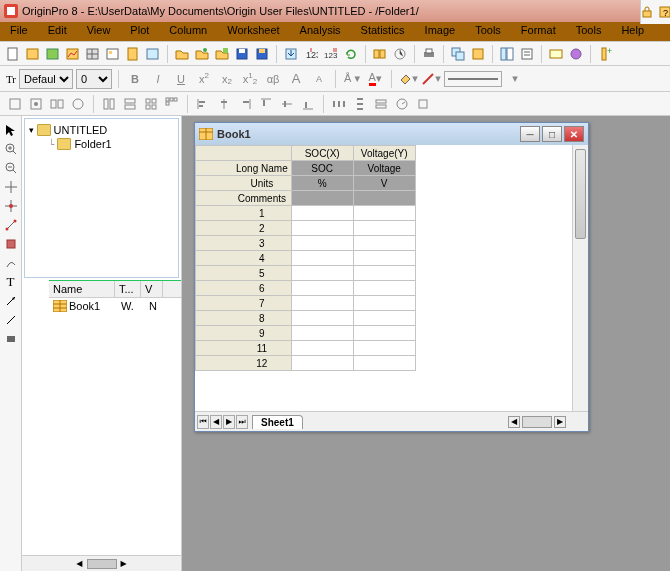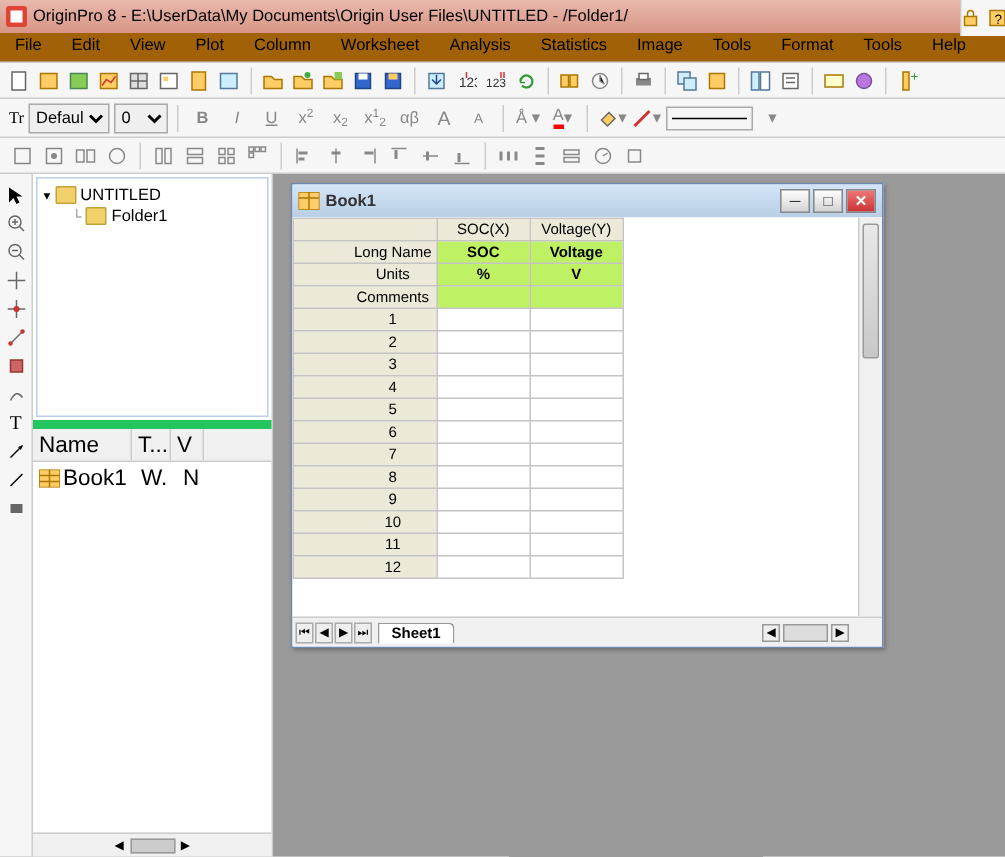--- a/index.html
+++ b/index.html
@@ -20,41 +20,41 @@
   .lineselect { width:58px; height:16px; border:1px solid #aaa; display:inline-flex; align-items:center; justify-content:center; }
   .toolbar3 { height: 24px; background:#f6f6f6; border-bottom:1px solid #ccc; display:flex; align-items:center; padding:0 6px; gap:3px; }
   .main { display:flex; height:calc(571px - 22px - 20px - 24px - 26px - 24px); position:relative; }
   .lefttools { width:22px; background:#f6f6f6; border-right:1px solid #ccc; display:flex; flex-direction:column; align-items:center; gap:3px; padding-top:6px; }
   .lefttools .tbtn{ width:16px; height:16px; font-size:10px; color:#555; }
   .navigator { width:160px; background:#fff; border-right:1px solid #ccc; display:flex; flex-direction:column; }
   .navtree { height:160px; overflow:auto; border-bottom:1px solid #ccc; font-size:11px; padding:4px; background:#fff; border:1px solid #b8cfe5; margin:2px; }
   .treenode { display:flex; align-items:center; gap:3px; padding:1px 0; }
   .treenode .indent { width:16px; }
   .treenode .ficon { width:14px; height:12px; background:#f2d06b; border:1px solid #c4a33a; border-radius:1px; }
-  .navgrid { flex:1; border-top:6px solid #22c55e; font-size:15px; }
+  .navgrid { flex:1; border-top:1px solid #22c55e; font-size:11px;margin-left:27px; }
   .navgrid .gh { display:flex; background:#f0f0f0; border-bottom:1px solid #ccc; }
   .navgrid .gh div { padding:2px 4px; border-right:1px solid #ccc; }
   .navgrid .gh .c1 { width:66px; } .navgrid .gh .c2{ width:26px; } .navgrid .gh .c3{ width:22px; }
   .navgrid .gr { display:flex; padding:2px 4px; align-items:center; gap:2px; }
   .navgrid .gr .wicon { width:14px; height:12px; display:inline-block; }
   .navscroll { height:16px; border-top:1px solid #ccc; background:#f0f0f0; display:flex; align-items:center; justify-content:center; gap:4px; }
   .navscroll .thumb { width:30px; height:10px; background:#ccc; border:1px solid #999; }
   .mdi { flex:1; background:#9a9a9a; position:relative; }
   .mdiwin { position:absolute; left:12px; top:6px; width:395px; height:310px; border:1px solid #6b89b3; background:#fff; display:flex; flex-direction:column; box-shadow:1px 1px 3px rgba(0,0,0,0.3); }
   .mdititle { height:22px; background:linear-gradient(to bottom,#d4e4f7,#b8cfe5); display:flex; align-items:center; padding:0 4px; font-size:11px; font-weight:bold; color:#333; }
   .mdititle .spacer{flex:1;}
   .wbtn { width:20px; height:16px; margin-left:2px; border:1px solid #888; background:linear-gradient(#fefefe,#d4d4d4); display:inline-flex; align-items:center; justify-content:center; font-size:10px; cursor:pointer; }
   .wbtn.close{ background:linear-gradient(#e77,#c33); color:#fff; }
   .mdibody { flex:1; display:flex; overflow:hidden; background:#fff; }
   .sheet { flex:1; overflow:auto; position:relative; }
   table.ws { border-collapse:collapse; font-size:10px; }
   table.ws th, table.ws td { border:1px solid #c4c4c4; padding:0 3px; height:15px; min-width:62px; text-align:center; }
   table.ws th.rowh { background:#ece9d8; min-width:74px; font-weight:normal;padding-left:40px; }
   table.ws th.colh { background:#ece9d8; font-weight:normal; }
-  table.ws .meta td { background:#bef264;font-weight:bold; }
+  table.ws .meta td { background:#a3a3a3; }
   table.ws th.corner { background:#ece9d8; }
   .vscroll { width:16px; background:#f0f0f0; border-left:1px solid #ccc; position:relative; }
   .vscroll .vthumb{ position:absolute; top:4px; left:2px; width:11px; height:90px; background:linear-gradient(#e8e8e8,#c8c8c8); border:1px solid #999; border-radius:2px; }
   .sheettab { height:20px; background:#f0f0f0; border-top:1px solid #ccc; display:flex; align-items:center; font-size:10px; }
   .sheettab .arrows{ display:flex; gap:1px; padding:0 2px;}
   .sheettab .arrows .abtn{width:12px;height:14px;border:1px solid #aaa;background:#eee;display:inline-flex;align-items:center;justify-content:center;font-size:8px;cursor:pointer;}
   .sheettab .tab{ background:#fff; border:1px solid #999; border-bottom:none; padding:1px 8px; margin-left:2px; font-weight:bold; border-radius:0 4px 0 0; }
   .sheettab .hfill{flex:1;}
   .sheettab .hscroll{ width:80px; height:14px; display:flex; align-items:center; gap:2px;}
   .sheettab .hscroll .hbtn{width:12px;height:12px;border:1px solid #999;background:#eee;font-size:8px;display:inline-flex;align-items:center;justify-content:center;}
@@ -629,25 +629,20 @@
                   <th class="rowh">8</th>
                   <td></td>
                   <td></td>
                 </tr>
                 <tr>
                   <th class="rowh">9</th>
                   <td></td>
                   <td></td>
                 </tr>
                 <tr>
-                  <th class="rowh">10</th>
-                  <td></td>
-                  <td></td>
-                </tr>
-                <tr>
                   <th class="rowh">11</th>
                   <td></td>
                   <td></td>
                 </tr>
                 <tr>
                   <th class="rowh">12</th>
                   <td></td>
                   <td></td>
                 </tr>
               </tbody>

